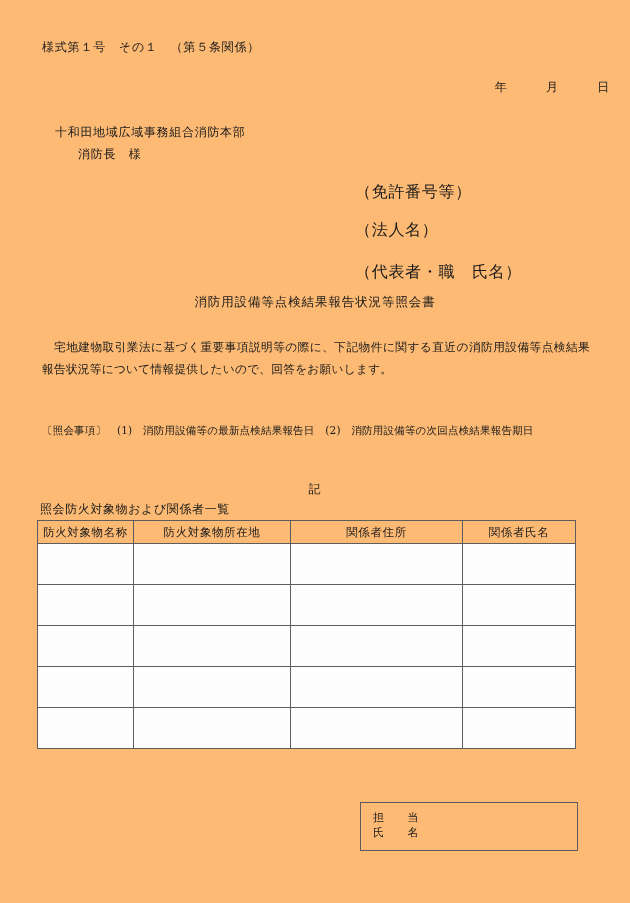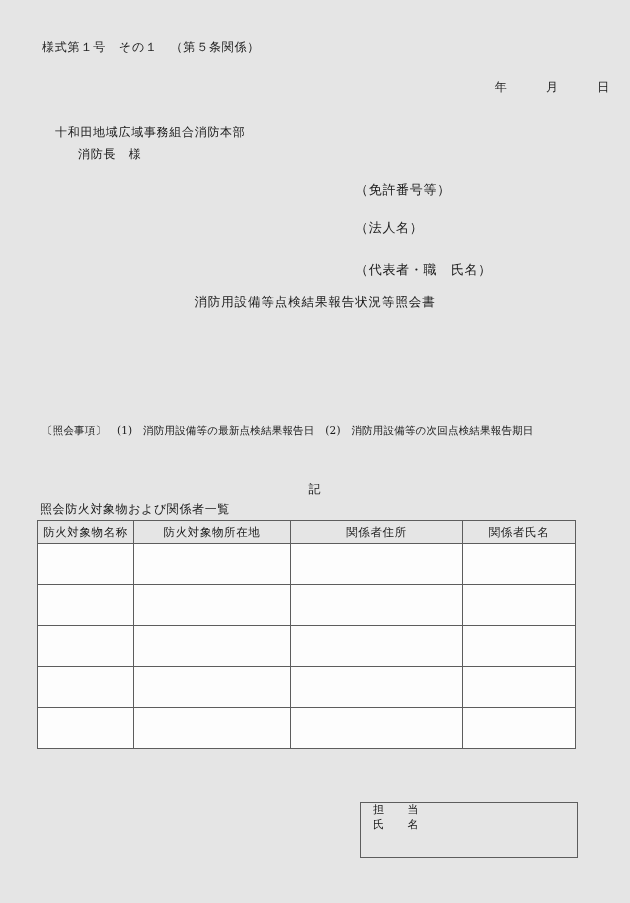--- a/index.html
+++ b/index.html
@@ -9,21 +9,21 @@
     background: #ffffff;
   }
   body {
     font-family: "DejaVu Serif", "Liberation Serif", serif;
     color: #1a1a1a;
   }
   .page {
     position: relative;
     width: 630px;
     height: 903px;
-    background: #e5e5e5;
+    background: #fdba74;
     overflow: hidden;
     box-sizing: border-box;
   }
 
   
   .t {
     position: absolute;
     white-space: pre;
     font-size: 11.5px;
     line-height: 1.5;
@@ -59,21 +59,21 @@
   .addressee-person {
     left: 78px;
     top: 145px;
     font-size: 12px;
     letter-spacing: 0.7px;
   }
 
   
   .sender {
     left: 355px;
-    font-size: 13px;
+    font-size: 16px;
     letter-spacing: 0.7px;
   }
   .sender-license { top: 180px; }
   .sender-corp    { top: 218px; }
   .sender-rep     { top: 260px; }
 
   
   .doc-title {
     position: absolute;
     left: 0;
@@ -167,24 +167,24 @@
   .col-2 { width: 157px; }
   .col-3 { width: 172px; }
   .col-4 { width: 113px; }
 
   
   .contact-box {
     position: absolute;
     left: 360px;
     top: 802px;
     width: 218px;
-    height: 56px;
+    height: 49px;
     border: 1px solid #5d5d5d;
     box-sizing: border-box;
-    padding: 0 0 0 12px;
+    padding: 8px 0 0 12px;
   }
   .contact-row {
     font-size: 11px;
     letter-spacing: 0.5px;
     line-height: 14.5px;
     white-space: pre;
   }
 </style>
 </head>
 <body>
@@ -198,20 +198,21 @@
   <div class="t addressee-org">十和田地域広域事務組合消防本部</div>
   <div class="t addressee-person">消防長　様</div>
 
   <div class="t sender sender-license">（免許番号等）</div>
   <div class="t sender sender-corp">（法人名）</div>
   <div class="t sender sender-rep">（代表者・職　氏名）</div>
 
   <div class="doc-title">消防用設備等点検結果報告状況等照会書</div>
 
   <div class="body-block">
+    <p class="para">宅地建物取引業法に基づく重要事項説明等の際に、下記物件に関する直近の消防用設備等点検結果報告状況等について情報提供したいので、回答をお願いします。</p>
   </div>
 
   <div class="inquiry">
     <div class="inquiry-row">〔照会事項〕　(1)　消防用設備等の最新点検結果報告日　(2)　消防用設備等の次回点検結果報告期日</div>
   </div>
 
   <div class="ki-mark">記</div>
 
   <div class="t table-caption">照会防火対象物および関係者一覧</div>
 

